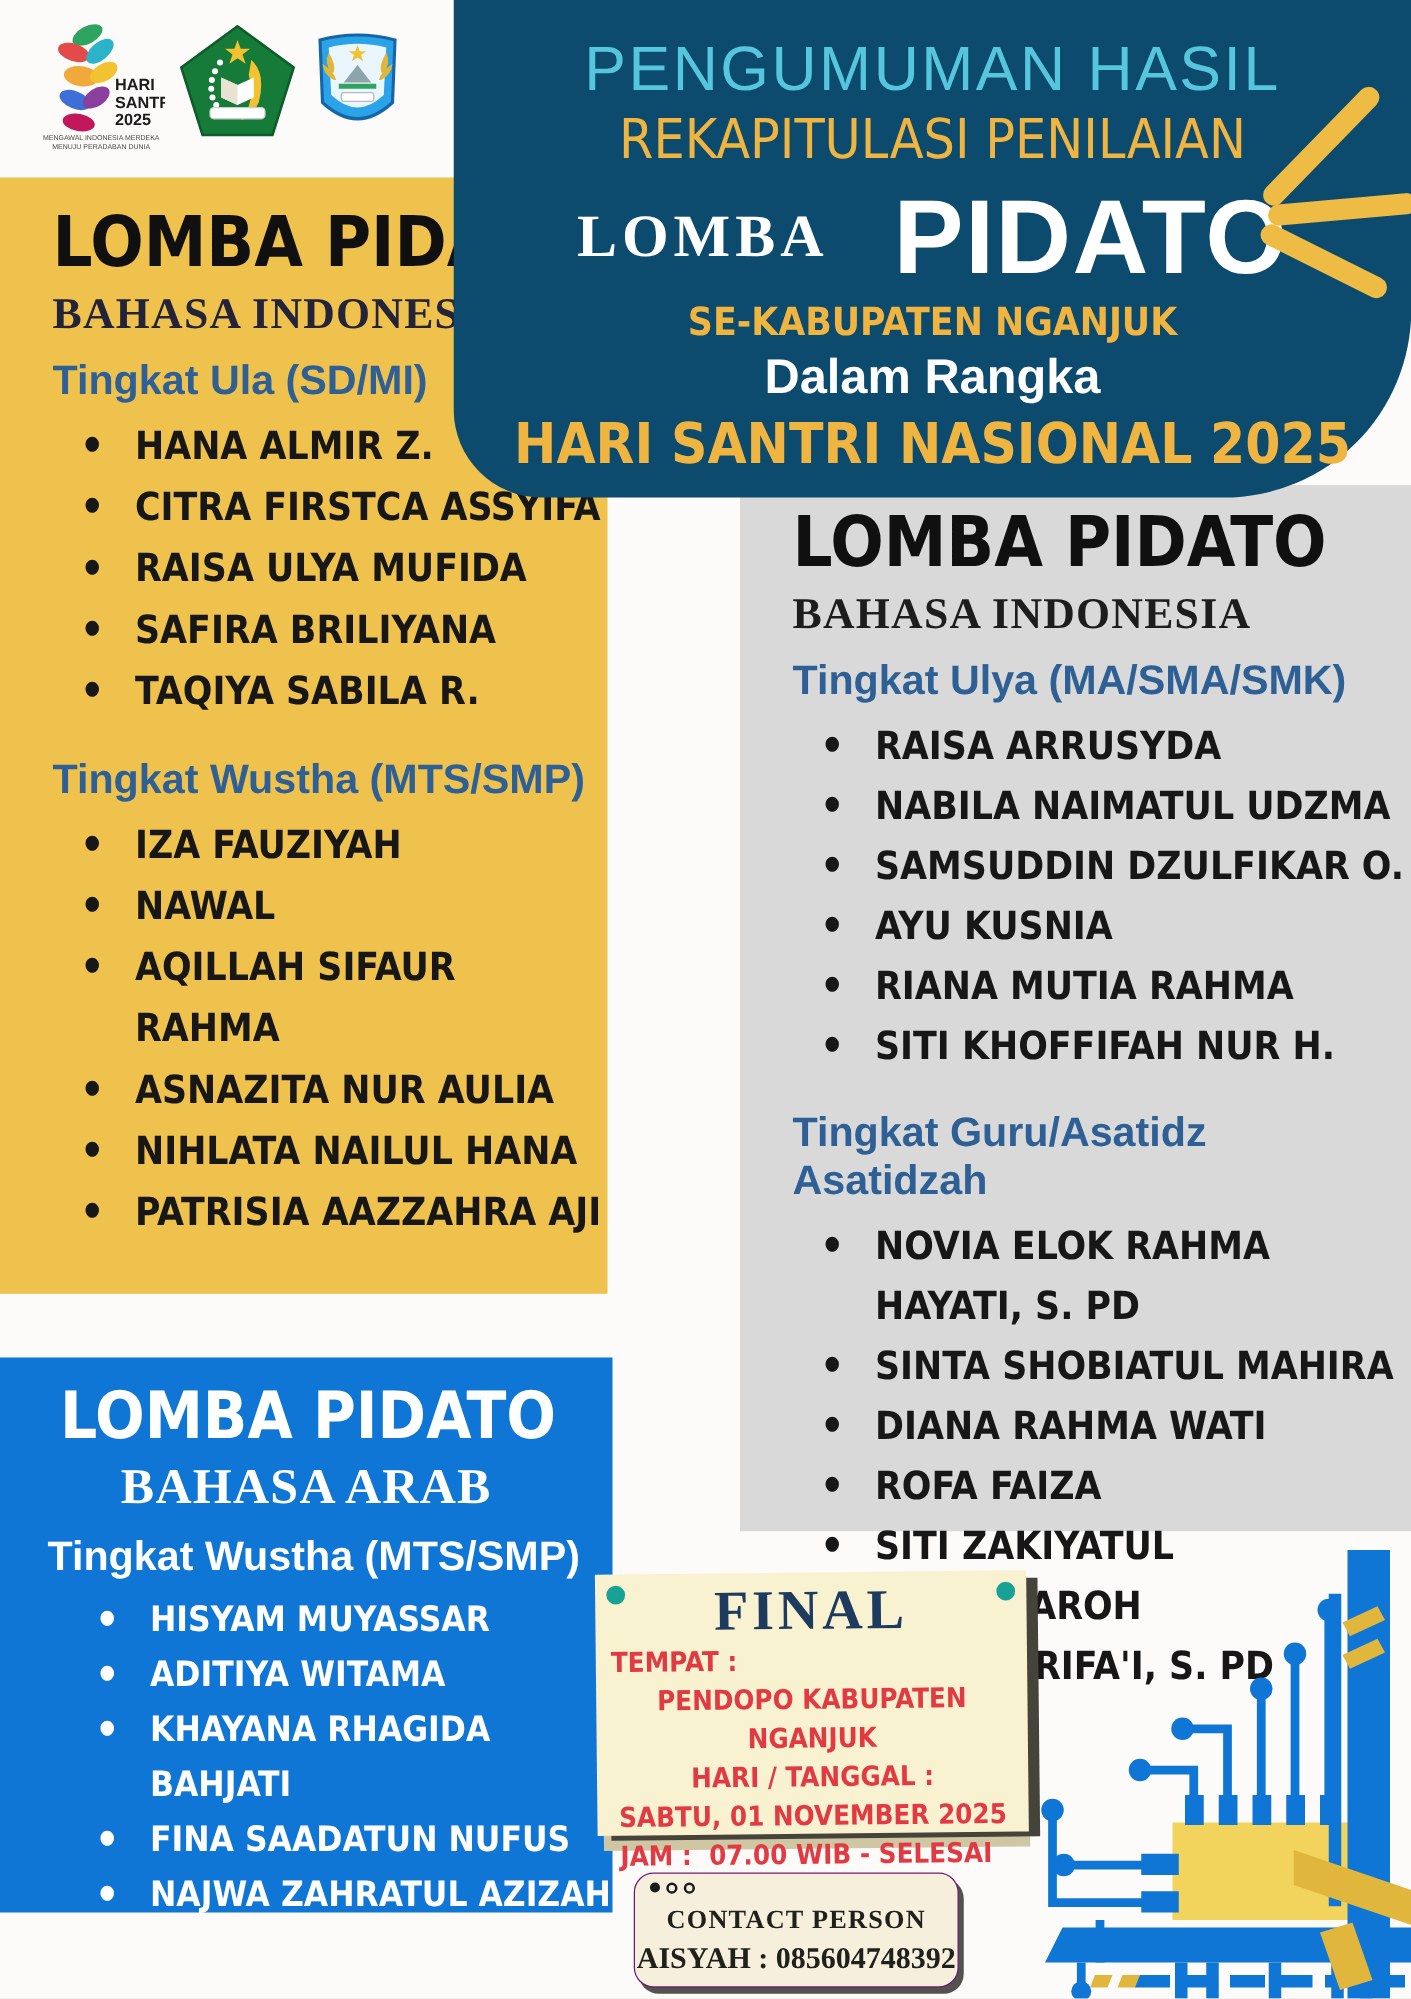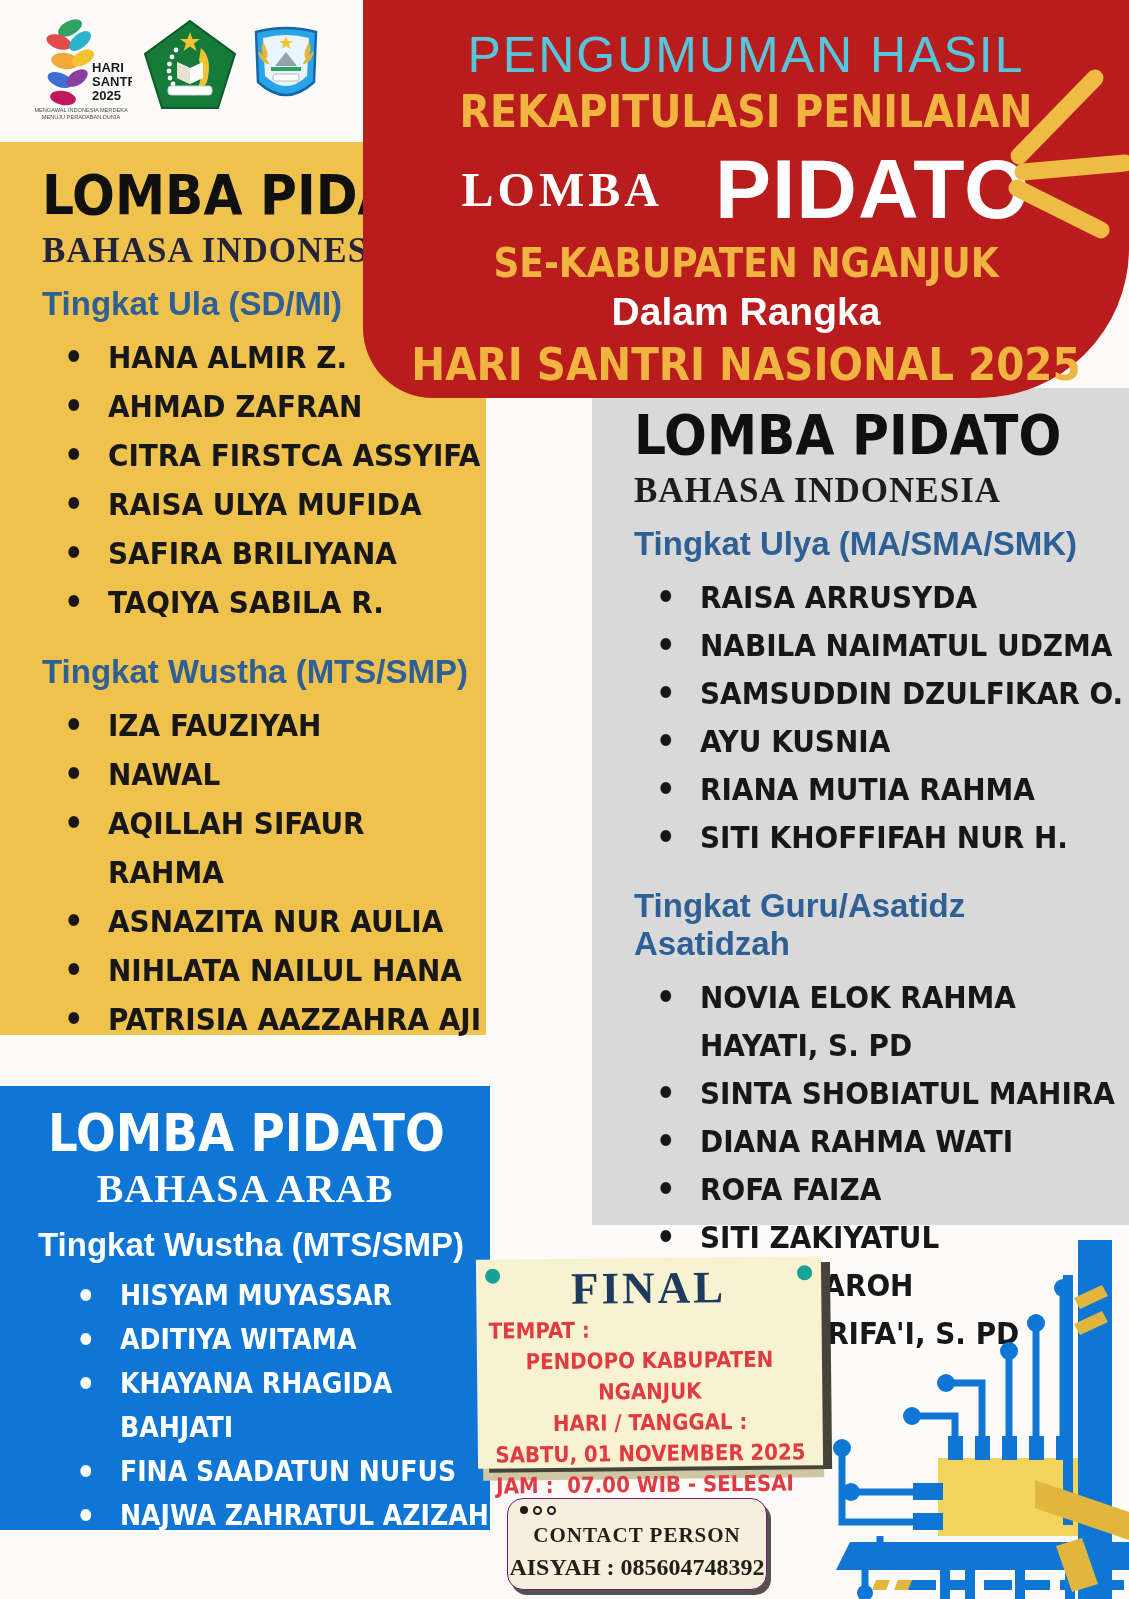--- a/index.html
+++ b/index.html
@@ -1,29 +1,29 @@
 <!DOCTYPE html>
 <html><head>
 <meta charset="utf-8">
 <style>
   html,body{margin:0;padding:0;background:#e8e8e8;}
   #poster{position:relative;width:1129px;height:1599px;background:#fcfbf9;overflow:hidden;
           font-family:"Liberation Sans",sans-serif;}
   .cond{font-family:"DejaVu Sans",sans-serif;font-stretch:condensed;}
 
   
-  #header-box{position:absolute;left:363px;top:0;width:766px;height:398px;background:#b91c1c;
+  #header-box{position:absolute;left:363px;top:0;width:766px;height:398px;background:#0c4a6e;
       border-radius:0 0 150px 70px;z-index:3;display:flex;flex-direction:column;align-items:center;
       padding-top:26px;box-sizing:border-box;}
   .h-line1{font-size:50px;font-weight:500;letter-spacing:2px;color:#55c6dc;}
-  .h-line2{font-size:44px;font-weight:700;color:#f0b440;letter-spacing:0;margin-top:2px;}
+  .h-line2{font-size:44px;font-weight:400;color:#f0b440;letter-spacing:0;margin-top:2px;}
   .h-row{display:flex;align-items:center;gap:52px;margin:4px 0 2px 0;}
   .h-lomba{font-family:"Liberation Serif",serif;font-size:48px;font-weight:700;color:#ffffff;letter-spacing:4px;}
   .h-pidato{font-size:84px;font-weight:800;color:#ffffff;letter-spacing:1px;}
-  .h-line4{font-size:40px;font-weight:800;color:#f0b440;margin-top:0px;}
+  .h-line4{font-size:31px;font-weight:800;color:#f0b440;margin-top:0px;}
   .h-line5{font-size:39px;font-weight:700;color:#ffffff;margin-top:4px;}
   .h-line6{font-size:45px;font-weight:800;color:#f0b440;margin-top:4px;}
   #rays{position:absolute;right:-6px;top:60px;width:132px;height:182px;}
 
   
   .logo{position:absolute;z-index:2;}
   #logo-harisantri{left:30px;top:16px;width:102px;height:104px;}
   #logo-kemenag{left:143px;top:20px;width:94px;height:90px;}
   #logo-nganjuk{left:253px;top:24px;width:66px;height:84px;}
 
@@ -147,21 +147,20 @@
       </g>
     </svg>
   </div>
 
   <div id="box-yellow" class="list-box">
     <div class="box-title cond">LOMBA PIDATO</div>
     <div class="box-subtitle">BAHASA INDONESIA</div>
     <div class="group-heading">Tingkat Ula (SD/MI)</div>
     <ul class="name-list cond">
       <li>HANA ALMIR Z.</li>
-      <li>AHMAD ZAFRAN</li>
       <li>CITRA FIRSTCA ASSYIFA</li>
       <li>RAISA ULYA MUFIDA</li>
       <li>SAFIRA BRILIYANA</li>
       <li>TAQIYA SABILA R.</li>
     </ul>
     <div class="group-heading" style="margin-top:26px;">Tingkat Wustha (MTS/SMP)</div>
     <ul class="name-list cond">
       <li>IZA FAUZIYAH</li>
       <li>NAWAL</li>
       <li>AQILLAH SIFAUR RAHMA</li>

